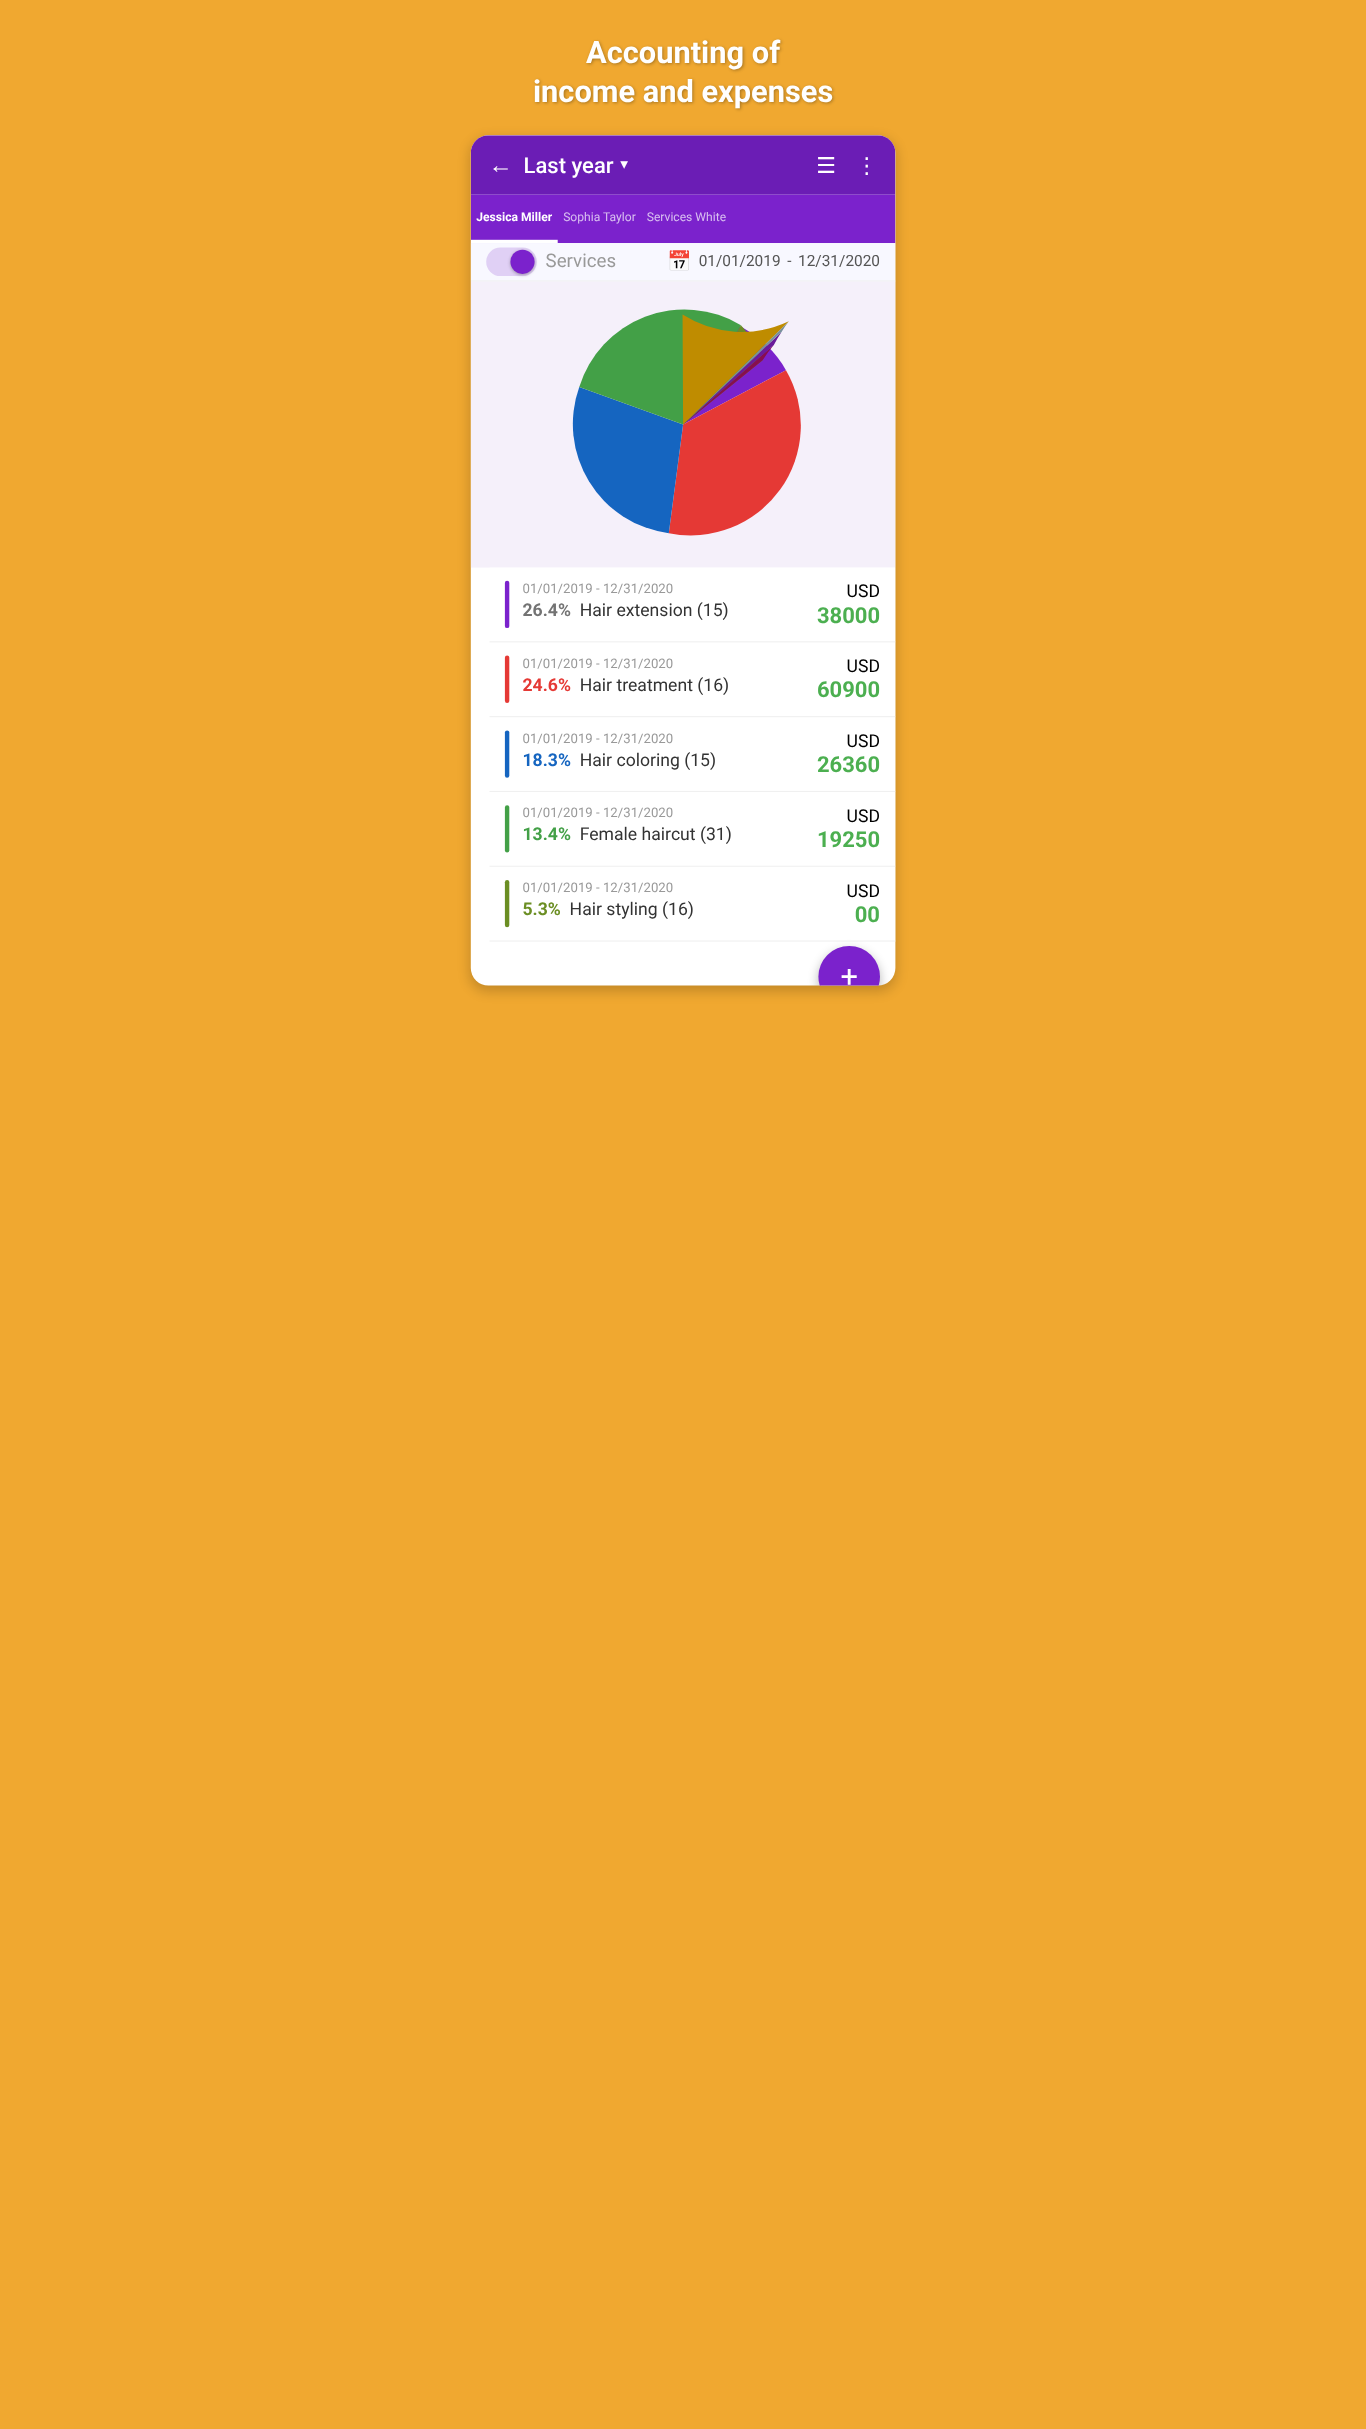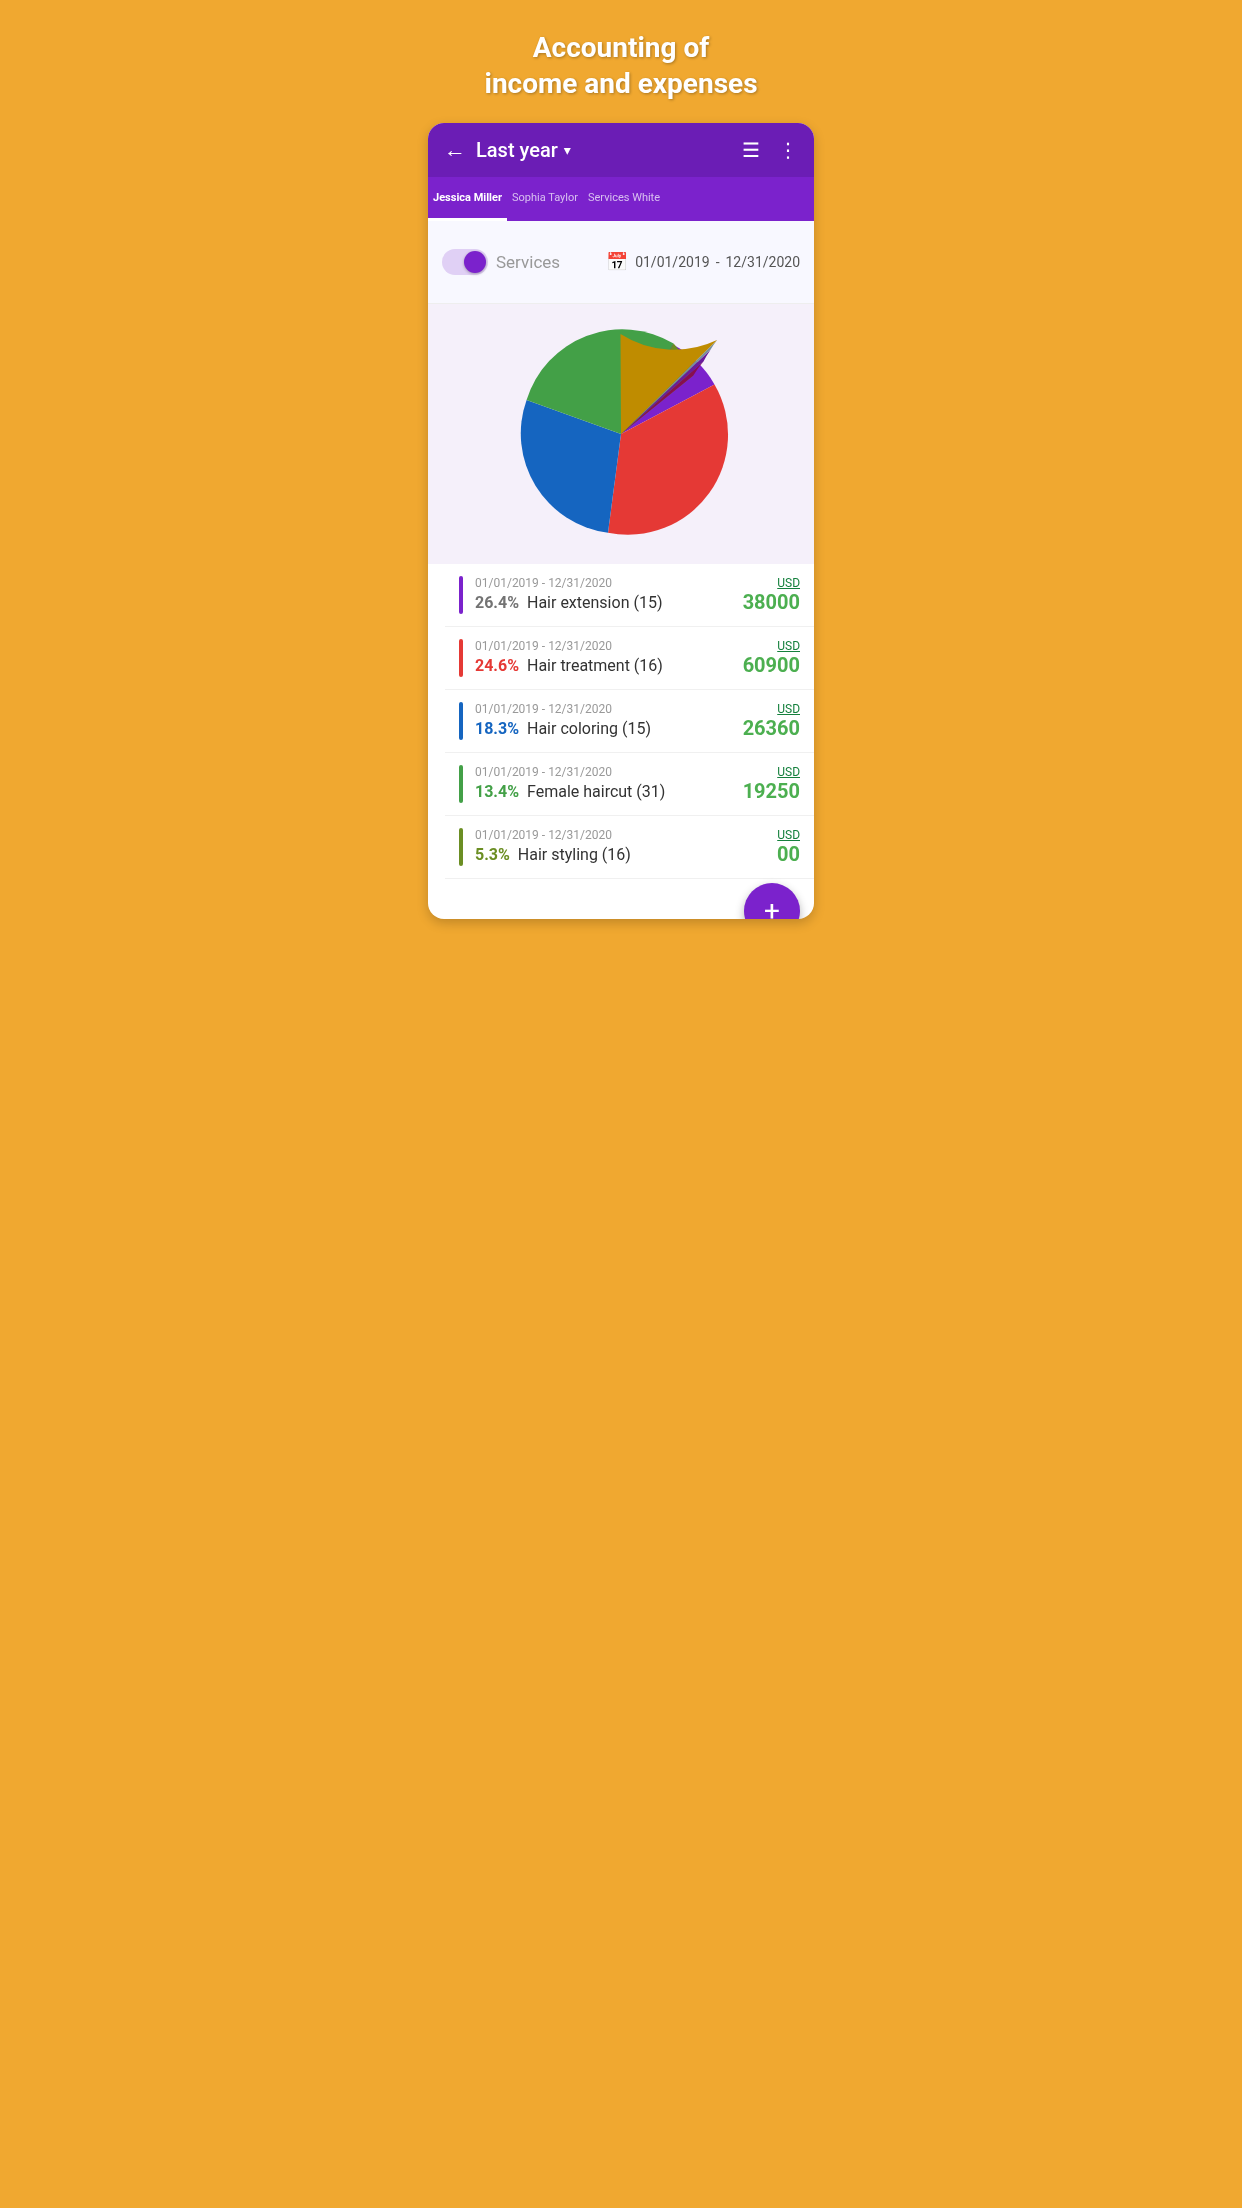--- a/index.html
+++ b/index.html
@@ -82,21 +82,21 @@
       flex-shrink: 0;
     }
     .tab.active {
       color: white;
       font-weight: bold;
       border-bottom: 3px solid white;
     }
     .services-bar {
       display: flex;
       align-items: center;
-      padding: 28px 14px;
+      padding: 4px 14px;
       border-bottom: 1px solid #eee;
       background: #f8f8ff;
     }
     .toggle-container {
       display: flex;
       align-items: center;
       gap: 8px;
     }
     .toggle {
       width: 46px;
@@ -231,23 +231,22 @@
     }
     .service-pct {
       font-weight: bold;
       margin-right: 4px;
     }
     .service-amount {
       text-align: right;
       flex-shrink: 0;
     }
     .service-currency {
-      color: #15803d;
-      font-size: 12px;
-      text-decoration: underline;
+      color: #000000;
+      font-size: 16px;
     }
     .service-value {
       font-size: 20px;
       font-weight: bold;
       color: #4CAF50;
     }
     .fab {
       position: absolute;
       bottom: 16px;
       right: 16px;

